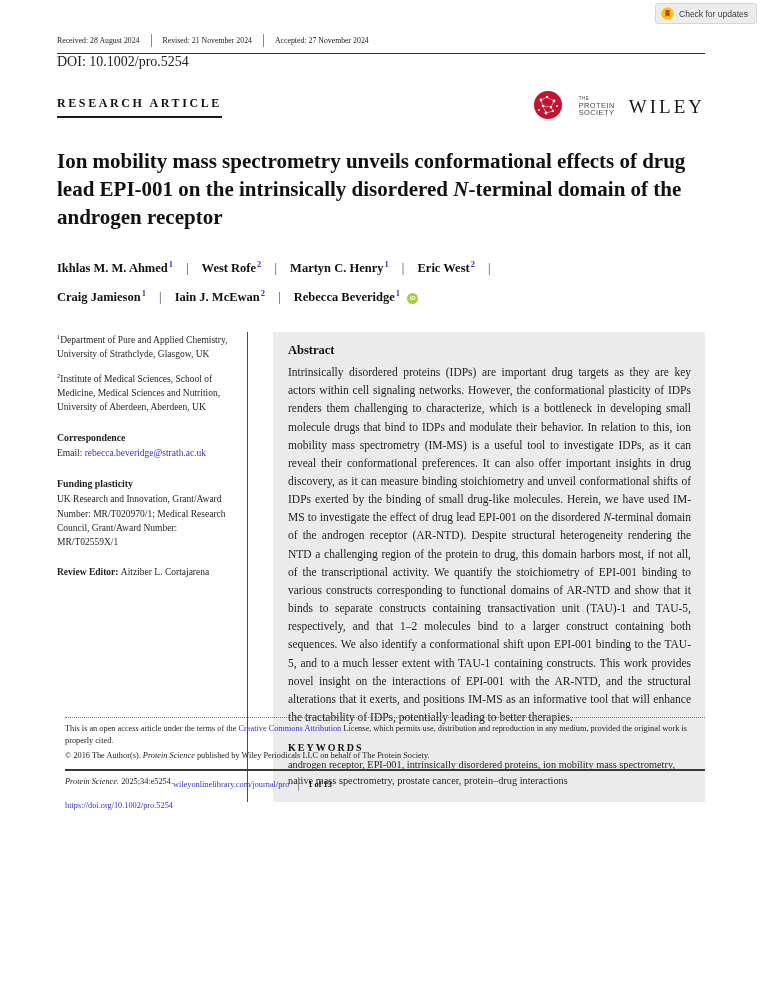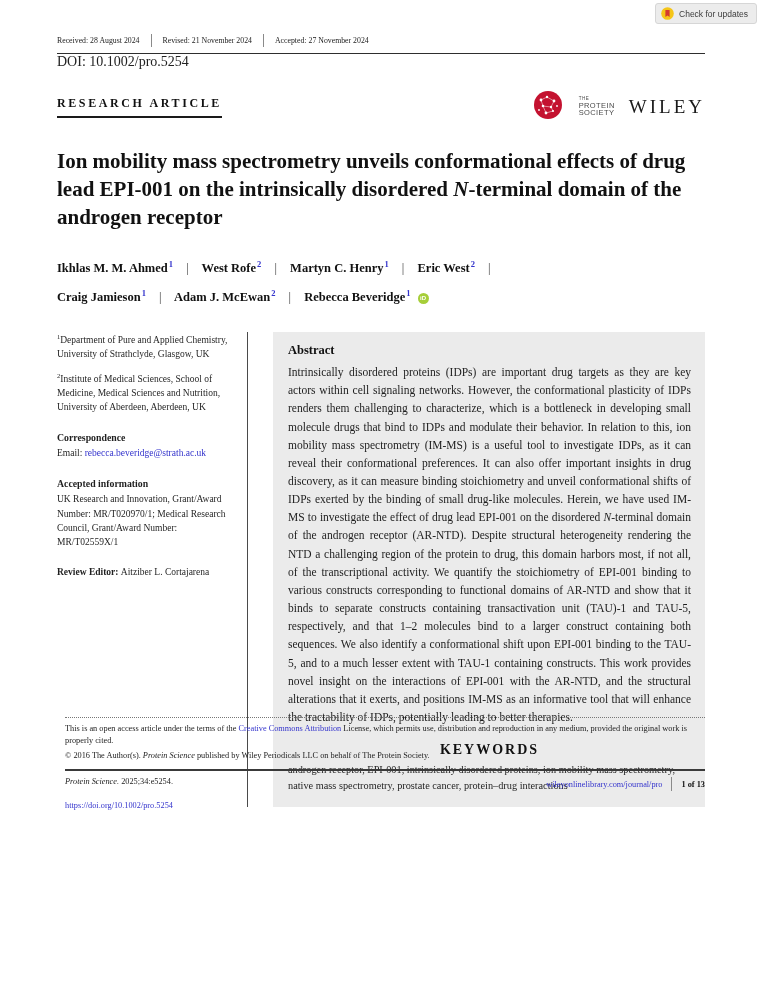--- a/index.html
+++ b/index.html
@@ -64,30 +64,30 @@
   a.link, .link { color:var(--link-blue,#3333cc); text-decoration:none; cursor:pointer; }
   .col-divider { width:1px; background:#4a4a4a; margin-left:8px; flex:none; }
   .abstract-box {
     flex:1; margin-left:25px; background:var(--abstract-bg,#ebebeb);
     padding:11px 14px 14px 15px;
   }
   .abstract-heading { font-size:12.5px; font-weight:bold; color:#111; margin-bottom:5px; }
   .abstract-body { font-size:11.5px; line-height:1.58; text-align:justify; color:#1d1d1d; }
   .abstract-body .i { font-style:italic; }
   .keywords { margin-top:16px; }
-  .keywords-heading { font-size:14px; font-weight:bold; letter-spacing:2px; color:#111;text-align:center; }
+  .keywords-heading { font-size:10px; font-weight:bold; letter-spacing:2px; color:#111; }
   .keywords-text { margin-top:4px; font-size:10.3px; line-height:1.5; color:#1f1f1f; }
   
   .footer { position:absolute; left:65px; right:56px; bottom:12px; font-size:8.3px; color:#222; }
   .license { border-top:1px dotted #777; padding-top:5px; line-height:1.5; }
   .copyright { margin-top:2px; line-height:1.5; }
   .copyright .i, .bottom-bar .i { font-style:italic; }
   .bottom-bar {
     margin-top:7px; border-top:2px solid #3a3a3a; padding-top:6px;
-    display:flex; justify-content:space-between; align-items:flex-start;
+    display:flex; align-items:flex-start;
   }
   .bottom-right { display:flex; align-items:center; }
   .bottom-right .vsep { width:1px; height:14px; background:#8a8a8a; margin:0 9px; }
   .page-num { font-weight:bold; color:#111; }
   .cite-line2 { margin-top:15px; }
 </style>
 </head>
 <body>
 
 <div class="page">
@@ -160,40 +160,40 @@
       <span><span>West Rofe</span><sup>2</sup></span>
       <span class="asep">|</span>
       <span><span>Martyn C. Henry</span><sup>1</sup></span>
       <span class="asep">|</span>
       <span><span>Eric West</span><sup>2</sup></span>
       <span class="asep">|</span>
     </div>
     <div class="row">
       <span><span>Craig Jamieson</span><sup>1</sup></span>
       <span class="asep">|</span>
-      <span><span>Adam J. McEwan</span><sup>2</sup></span>
+      <span><span>Iain J. McEwan</span><sup>2</sup></span>
       <span class="asep">|</span>
       <span><span>Rebecca Beveridge</span><sup>1</sup></span>
       <span class="orcid">iD</span>
     </div>
   </div>
 
   <div class="columns">
 
     <div class="left-col">
       <div class="aff"><sup>1</sup><span>Department of Pure and Applied Chemistry, University of Strathclyde, Glasgow, UK</span></div>
       <div class="aff"><sup>2</sup><span>Institute of Medical Sciences, School of Medicine, Medical Sciences and Nutrition, University of Aberdeen, Aberdeen, UK</span></div>
 
       <div class="left-section">
         <div class="left-heading">Correspondence</div>
         <div><span>Email: </span><a class="link">rebecca.beveridge@strath.ac.uk</a></div>
       </div>
 
       <div class="left-section">
-        <div class="left-heading">Accepted information</div>
+        <div class="left-heading">Funding plasticity</div>
         <div>UK Research and Innovation, Grant/Award Number: MR/T020970/1; Medical Research Council, Grant/Award Number: MR/T02559X/1</div>
       </div>
 
       <div class="left-section">
         <span class="inline-bold">Review Editor: </span><span>Aitziber L. Cortajarena</span>
       </div>
     </div>
 
     <div class="col-divider"></div>
 

